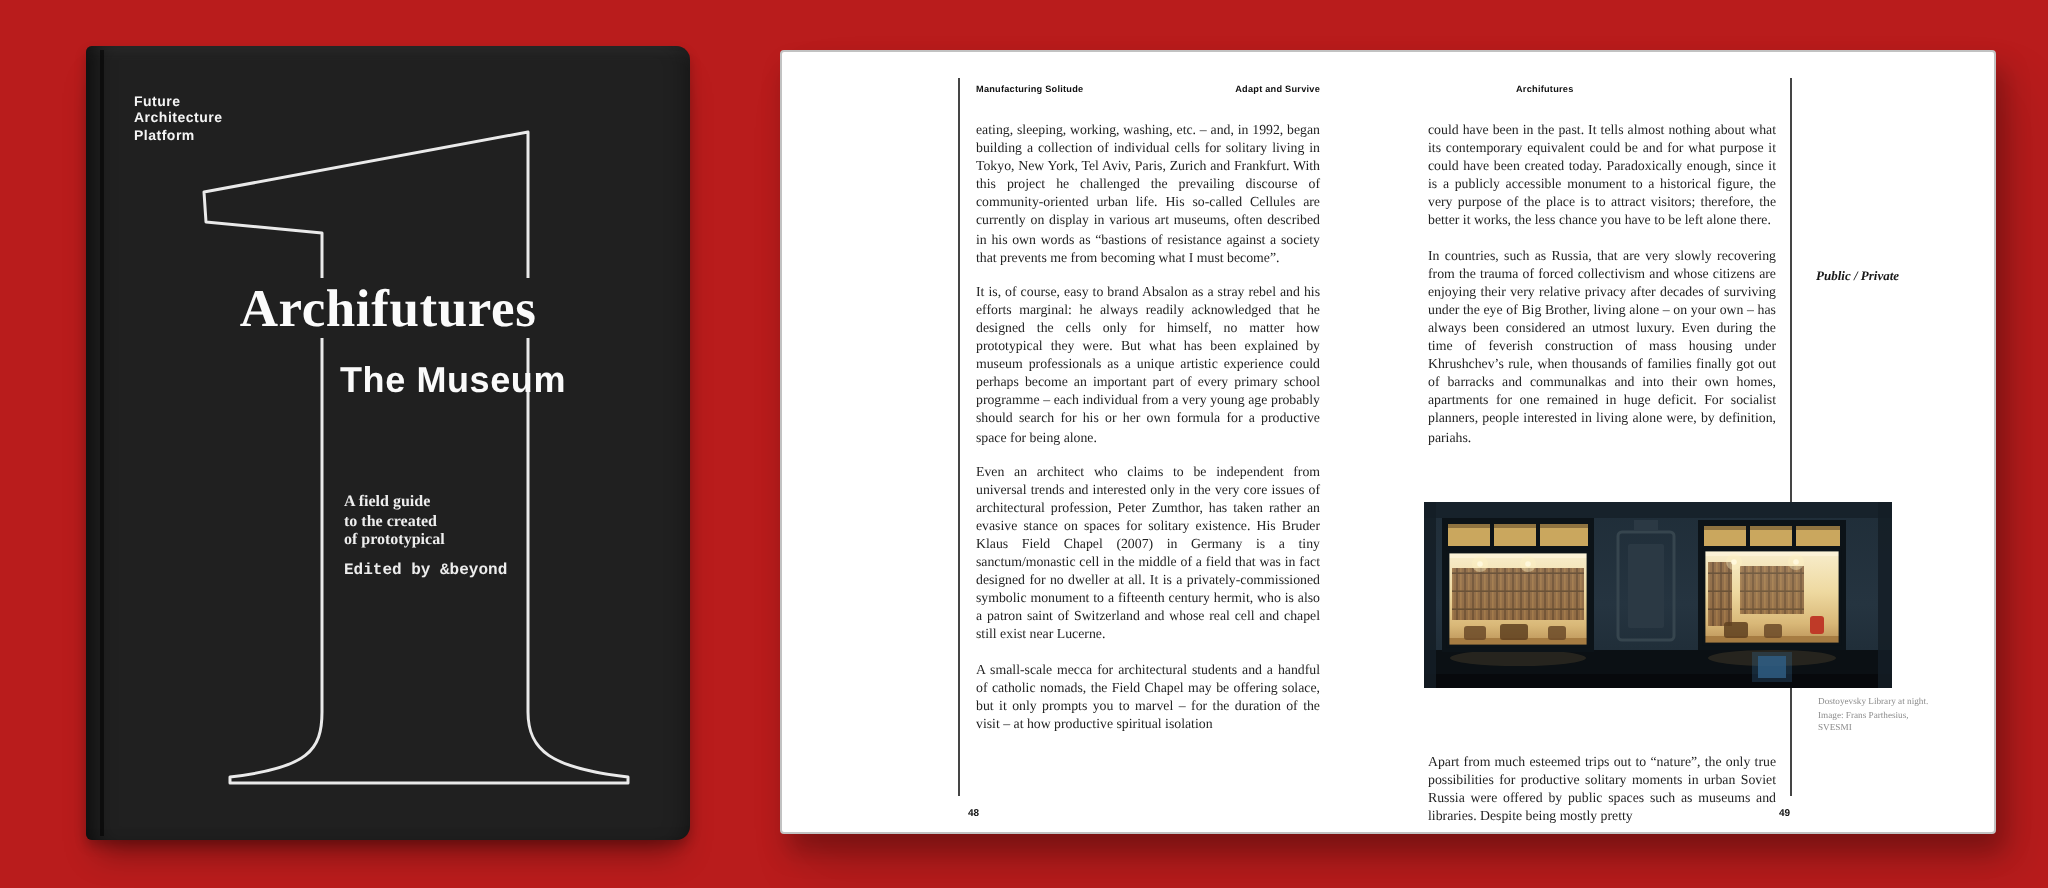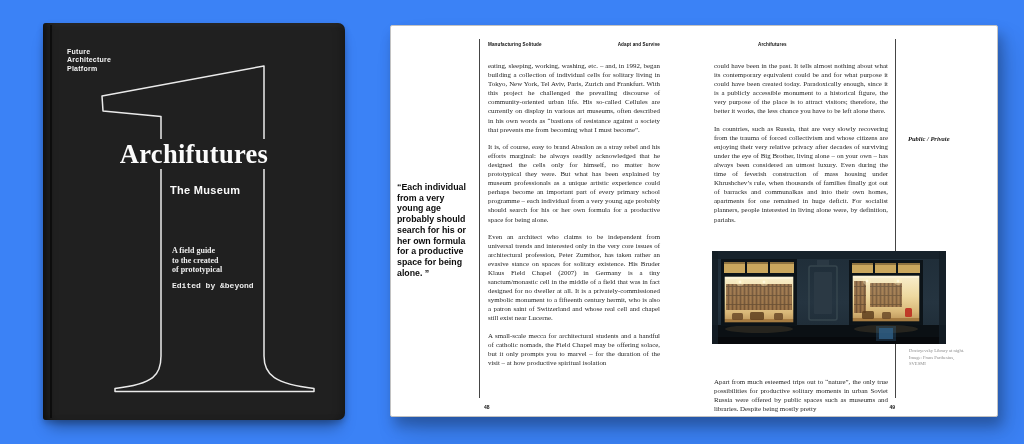--- a/index.html
+++ b/index.html
@@ -1,37 +1,37 @@
 <!DOCTYPE html>
 <html><head>
 <meta charset="utf-8">
 <style>
   * { box-sizing: border-box; }
   html,body { margin:0; padding:0; background:#ffffff; }
-  .stage { position:relative; width:1024px; height:444px; background:#3b82f6; overflow:hidden;
+  .stage { position:relative; width:1024px; height:444px; background:#b91c1c; overflow:hidden;
            font-family:"Liberation Sans", sans-serif; }
 
   
   .book { position:absolute; left:43px; top:23px; width:302px; height:397px;
           background:#202020; border-radius:3px 7px 7px 3px;
           box-shadow: 0 12px 16px -6px rgba(0,0,0,0.38), 0 3px 6px rgba(0,0,0,0.22),
                       inset 10px 0 12px -8px rgba(0,0,0,0.75),
                       inset -8px 0 12px -8px rgba(0,0,0,0.45),
                       inset 0 8px 10px -8px rgba(255,255,255,0.10); }
   .book .spine-line { position:absolute; left:7px; top:2px; bottom:2px; width:1.5px;
           background:rgba(0,0,0,0.55); }
   .numeral-svg { position:absolute; left:0; top:0; width:302px; height:397px; }
   .pub { position:absolute; left:24px; top:25px; color:#f4f4f4; font-weight:bold;
          font-size:7px; line-height:8.3px; letter-spacing:0.25px; }
   .cover-title { position:absolute; left:50%; top:116px; transform:translateX(-50%);
          font-family:"Liberation Serif", serif; font-weight:bold; font-size:26.5px;
          line-height:30px; color:#fbfbfb; background:#202020; padding:0 5px;
          white-space:nowrap; letter-spacing:0.3px; }
   .cover-subtitle { position:absolute; left:127px; top:160px; font-weight:bold;
-         font-size:11px; line-height:15px; color:#fafafa; letter-spacing:0.3px;
+         font-size:18px; line-height:15px; color:#fafafa; letter-spacing:0.3px;
          white-space:nowrap; }
   .cover-tagline { position:absolute; left:129px; top:223px;
          font-family:"Liberation Serif", serif; font-size:8px; line-height:9.6px;
          color:#ededed;font-weight:bold; }
   .cover-editor { position:absolute; left:129px; top:258px;
          font-family:Liberation Mono, monospace; font-weight:bold; font-size:8px;
          color:#ededed; white-space:nowrap; }
 
   
   .spread { position:absolute; left:390px; top:25px; width:608px; height:392px;
@@ -104,21 +104,20 @@
   </div>
 
   <div class="spread">
 
     <div class="vrule left"></div>
     <div class="rh-row">
       <span>Manufacturing Solitude</span>
       <span>Adapt and Survive</span>
     </div>
 
-    <div class="pullquote">“Each individual from a very young age probably should search for his or her own formula for a productive space for being alone. ”</div>
 
     <div class="bodycol body-left">
       <p>eating, sleeping, working, washing, etc. – and, in 1992, began building a collection of individual cells for solitary living in Tokyo, New York, Tel Aviv, Paris, Zurich and Frankfurt. With this project he challenged the prevailing discourse of community-oriented urban life. His so-called Cellules are currently on display in various art museums, often described in his own words as “bastions of resistance against a society that prevents me from becoming what I must become”.</p>
       <p>It is, of course, easy to brand Absalon as a stray rebel and his efforts marginal: he always readily acknowledged that he designed the cells only for himself, no matter how prototypical they were. But what has been explained by museum professionals as a unique artistic experience could perhaps become an important part of every primary school programme – each individual from a very young age probably should search for his or her own formula for a productive space for being alone.</p>
       <p>Even an architect who claims to be independent from universal trends and interested only in the very core issues of architectural profession, Peter Zumthor, has taken rather an evasive stance on spaces for solitary existence. His Bruder Klaus Field Chapel (2007) in Germany is a tiny sanctum/monastic cell in the middle of a field that was in fact designed for no dweller at all. It is a privately-commissioned symbolic monument to a fifteenth century hermit, who is also a patron saint of Switzerland and whose real cell and chapel still exist near Lucerne.</p>
       <p>A small-scale mecca for architectural students and a handful of catholic nomads, the Field Chapel may be offering solace, but it only prompts you to marvel – for the duration of the visit – at how productive spiritual isolation</p>
     </div>
 
     <div class="pagenum pn-left">48</div>
 

